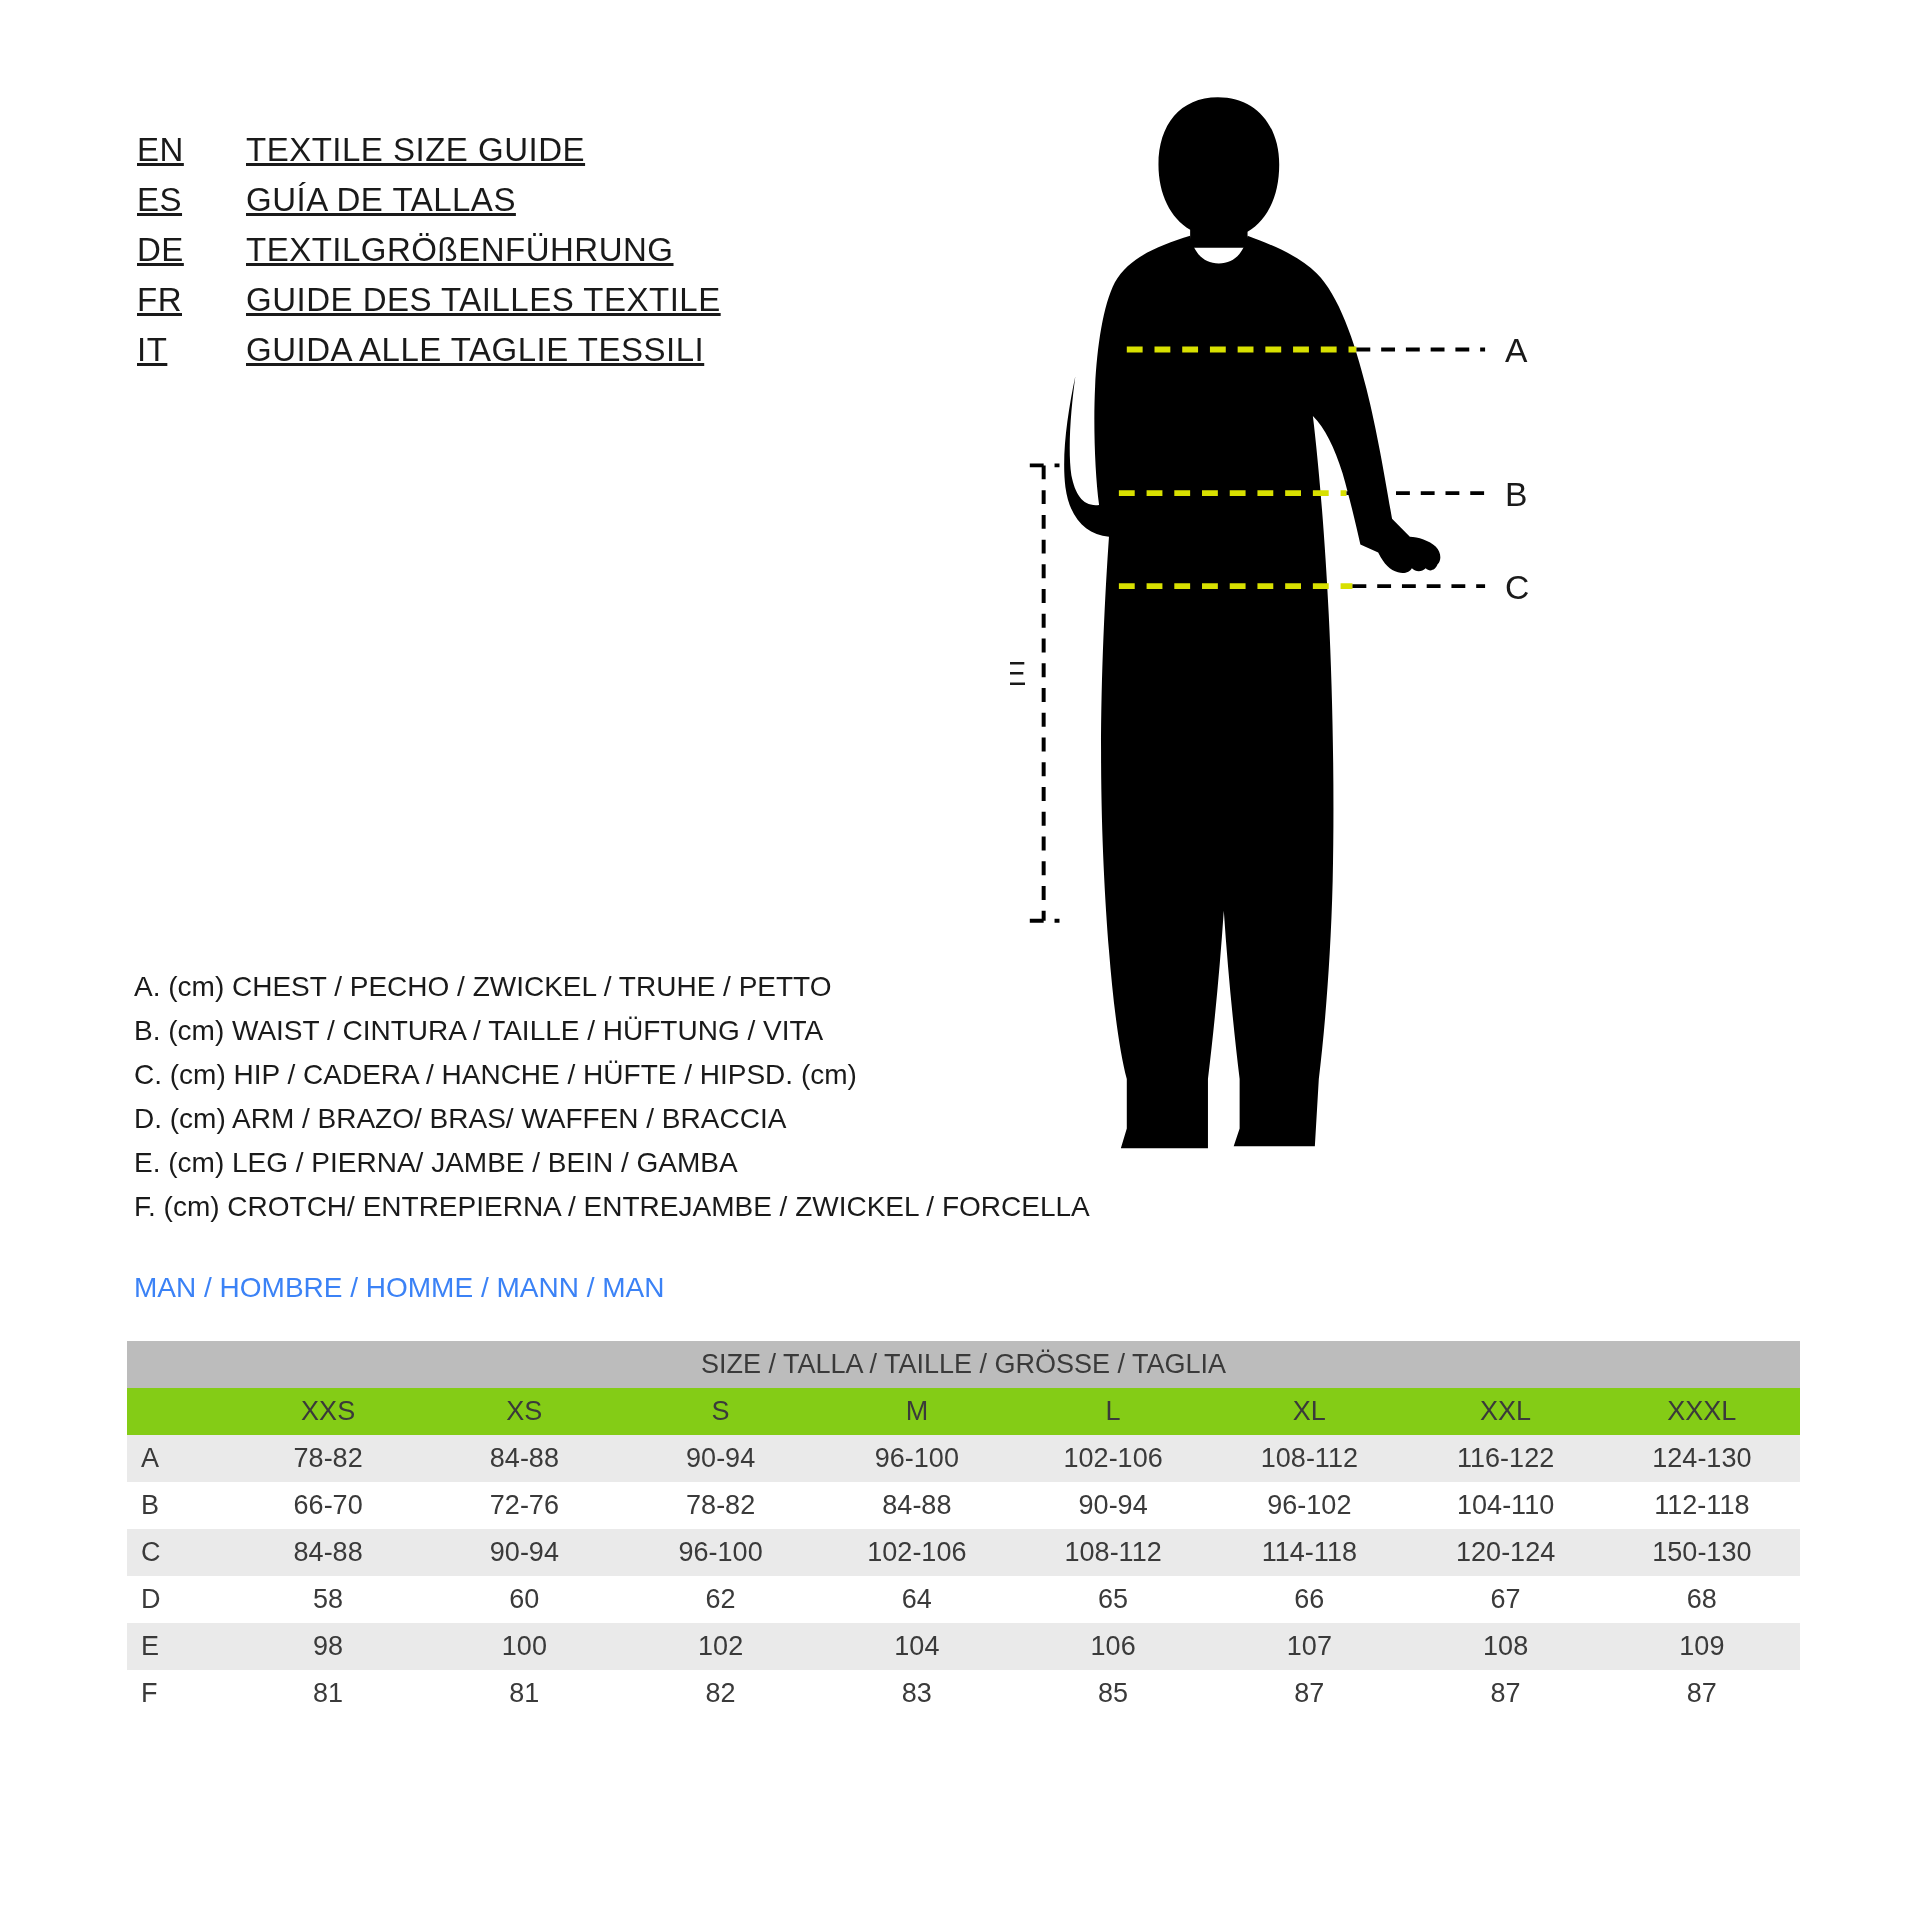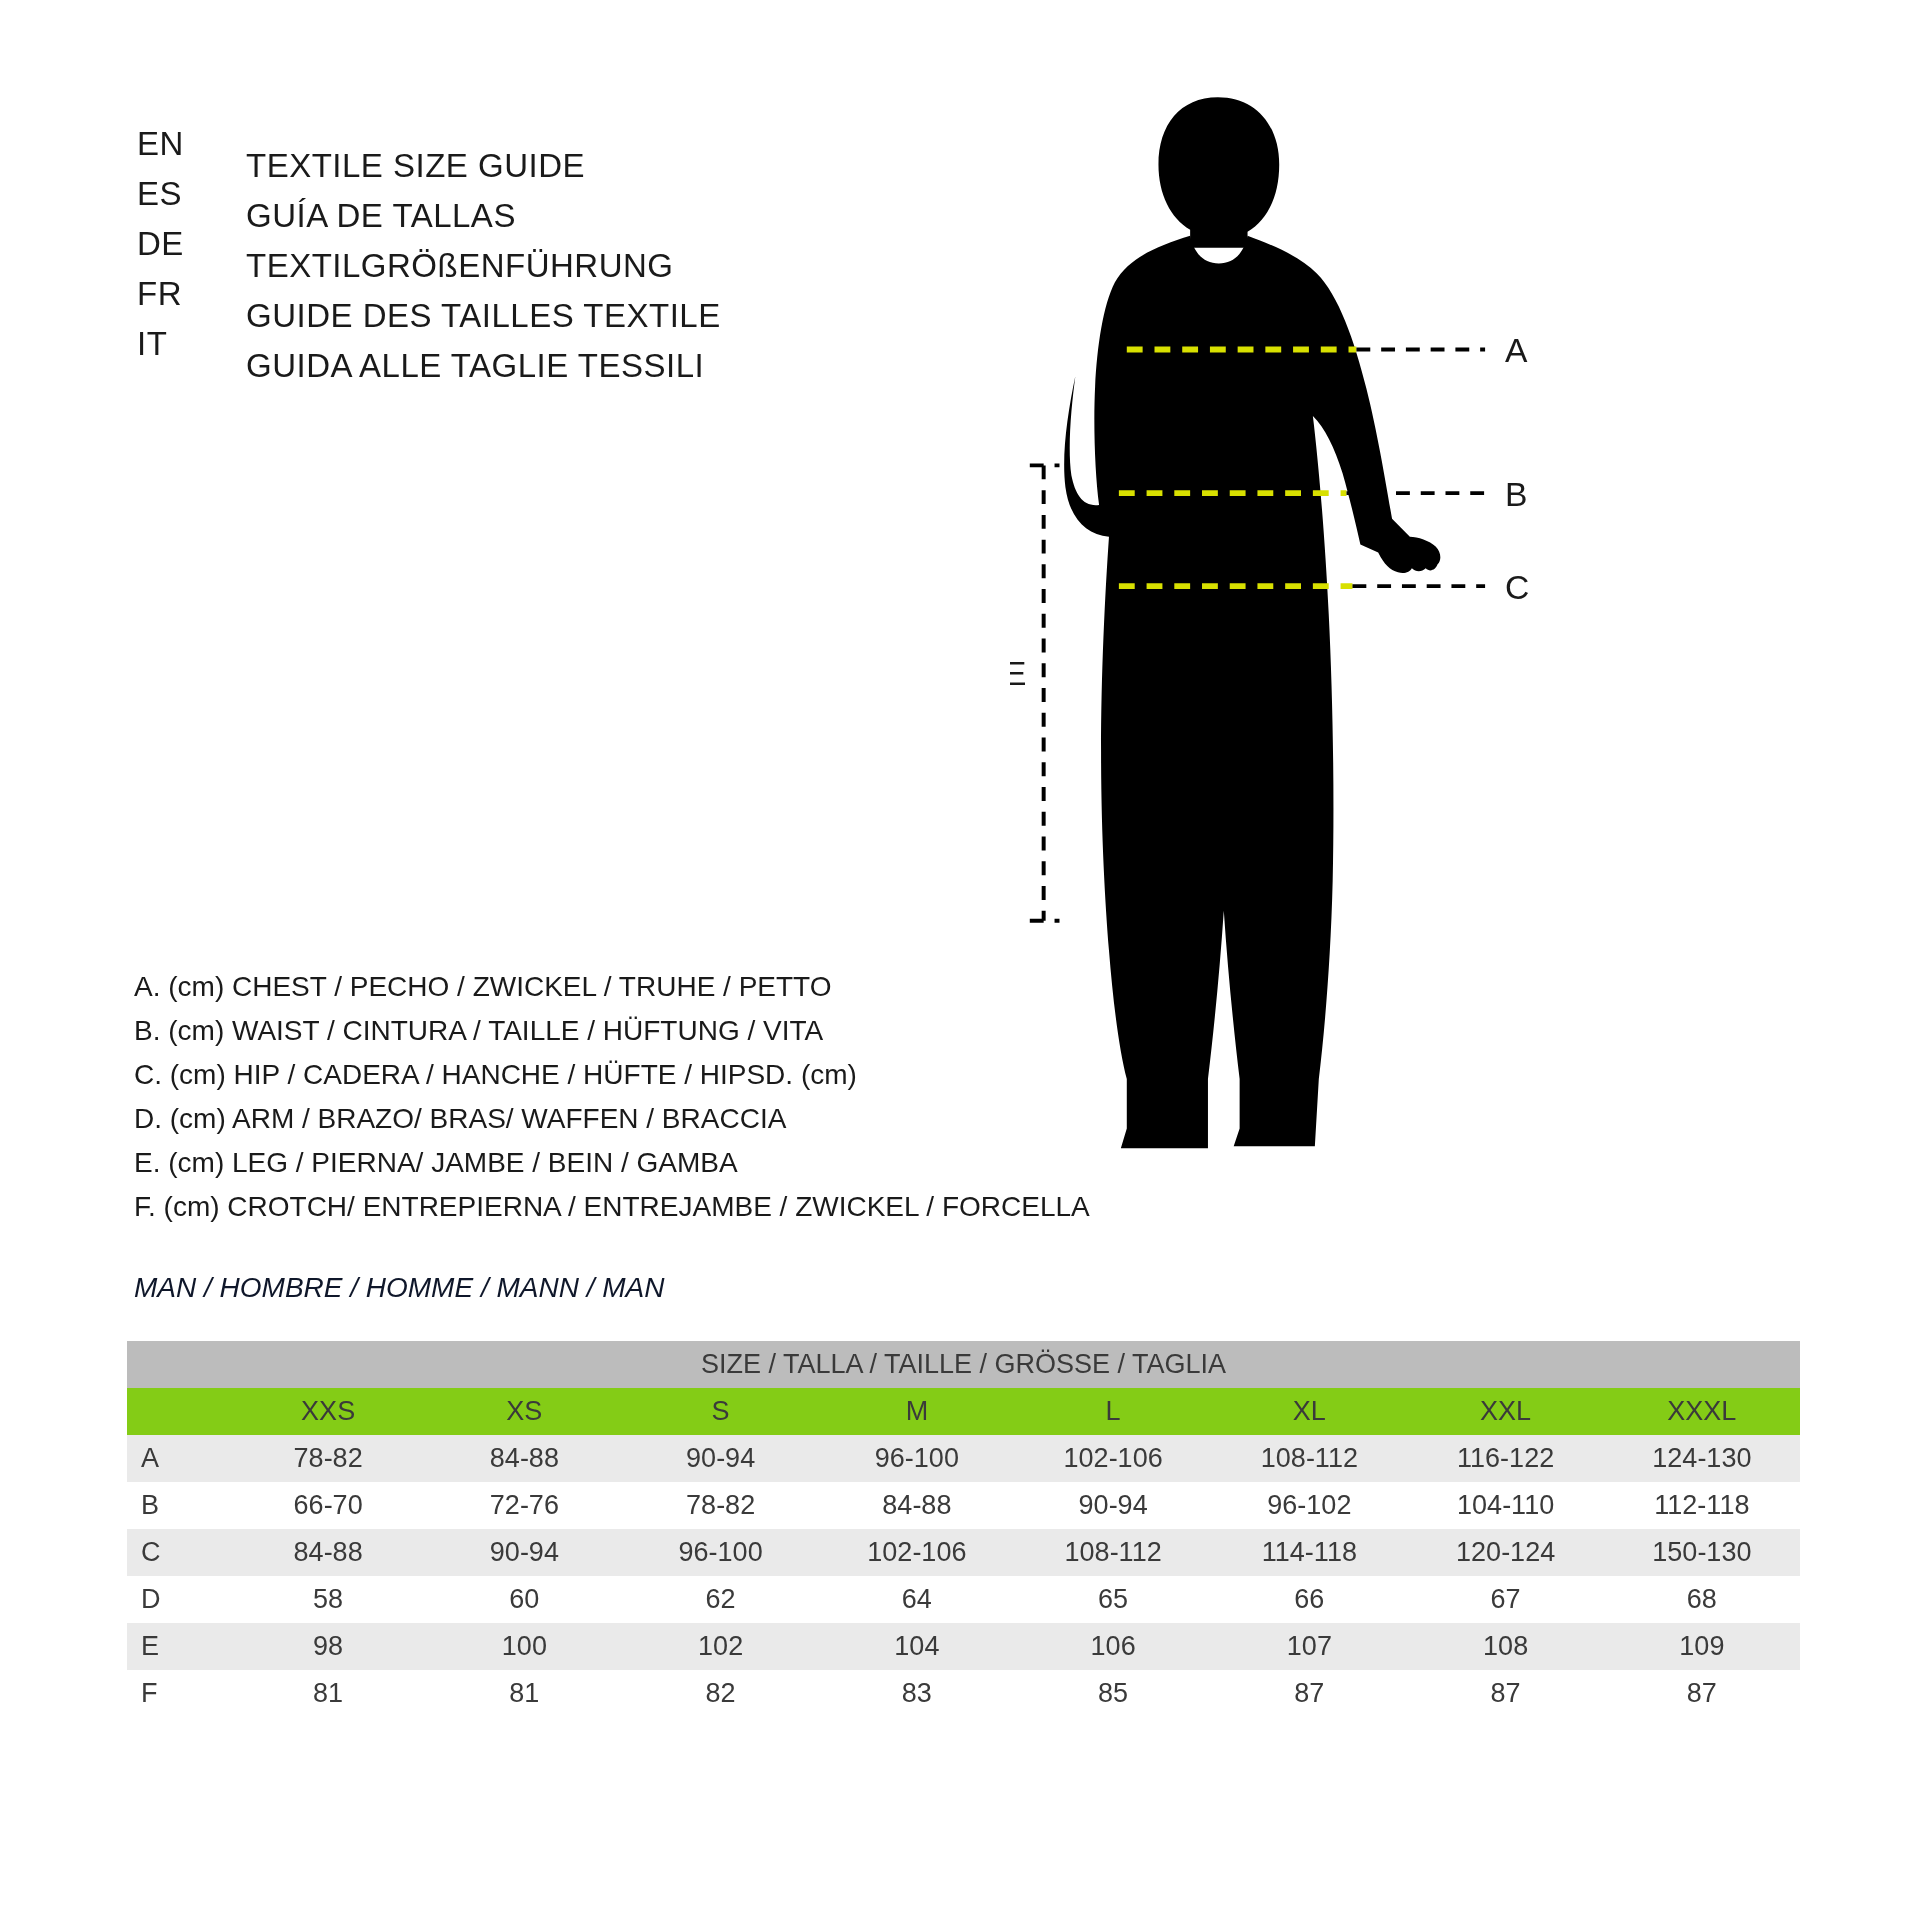--- a/index.html
+++ b/index.html
@@ -22,22 +22,23 @@
   }
 
   
   .title-block {
     position: absolute;
     left: 137px;
     top: 119px;
   }
   .title-row {
     display: flex;
-    align-items: center;
+    align-items: flex-end;
     height: 50px;
+    text-decoration: underline;
   }
   .title-lang {
     width: 109px;
     font-size: 33px;
     letter-spacing: 0.5px;
     color: #1a1a1a;
   }
   .title-text {
     font-size: 33px;
     letter-spacing: 0.5px;
@@ -55,23 +56,22 @@
     font-size: 28px;
     line-height: 44px;
     color: #1a1a1a;
     white-space: nowrap;
   }
   .legend-gender {
     position: absolute;
     left: 134px;
     top: 1272px;
     font-size: 28px;
-    color: #0f172a;
+    color: #3b82f6;
     white-space: nowrap;
-    font-style: italic;
   }
 
   
   .figure {
     position: absolute;
     left: 1010px;
     top: 79px;
     width: 871px;
     height: 1139px;
   }

